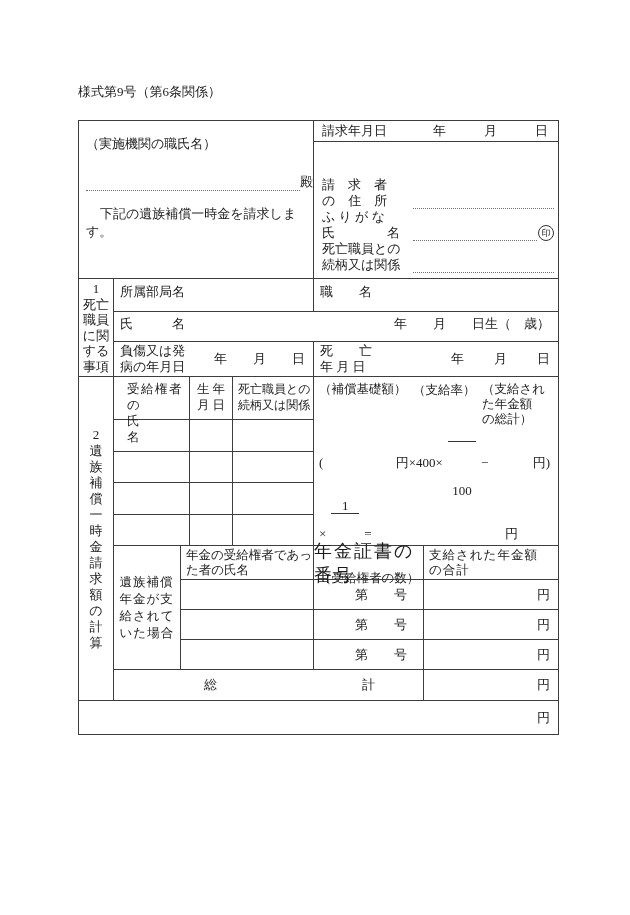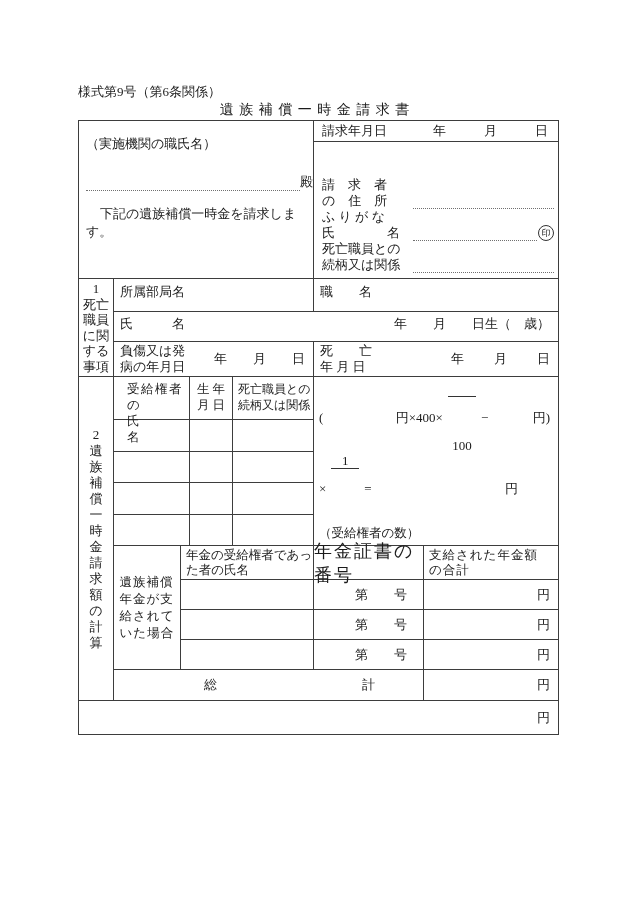--- a/index.html
+++ b/index.html
@@ -107,21 +107,20 @@
   .sec3-row{ flex:1; display:flex; }
   .sec3-label{ width:155px; display:flex; align-items:center; padding-left:7px; }
   .sec3-amt{ flex:1; display:flex; align-items:center; justify-content:flex-end; padding-right:8px; }
 </style>
 </head>
 <body>
 
 <div class="sheet">
 
   <div class="form-no">様式第9号（第6条関係）</div>
-  <div class="form-title">遺 族 補 償 一 時 金 請 求 書</div>
 
   <div class="form-box">
 
     <div class="top-row">
       <div class="agency-cell br">
         <div class="agency-label">（実施機関の職氏名）</div>
         <div class="dono-line">
           <span class="dotline"></span>
           <span>殿</span>
         </div>
@@ -243,20 +242,27 @@
               <div class="bc3"></div>
             </div>
             <div class="ben-row">
               <div class="bc1 br"></div>
               <div class="bc2 br"></div>
               <div class="bc3"></div>
             </div>
           </div>
 
           <div class="formula-cell">
+            <div class="f-labels">
+              <span>（補償基礎額）</span>
+              <span class="mid">（支給率）</span>
+              <span class="f-paid pre">（支給され
+た年金額
+の総計）</span>
+            </div>
             <div class="f1">
               <span>(</span>
               <span class="mid">
                 <span>円×400×</span>
                 <span class="frac">
                   <span class="top"></span>
                   <span class="bot">100</span>
                 </span>
                 <span>−</span>
               </span>

